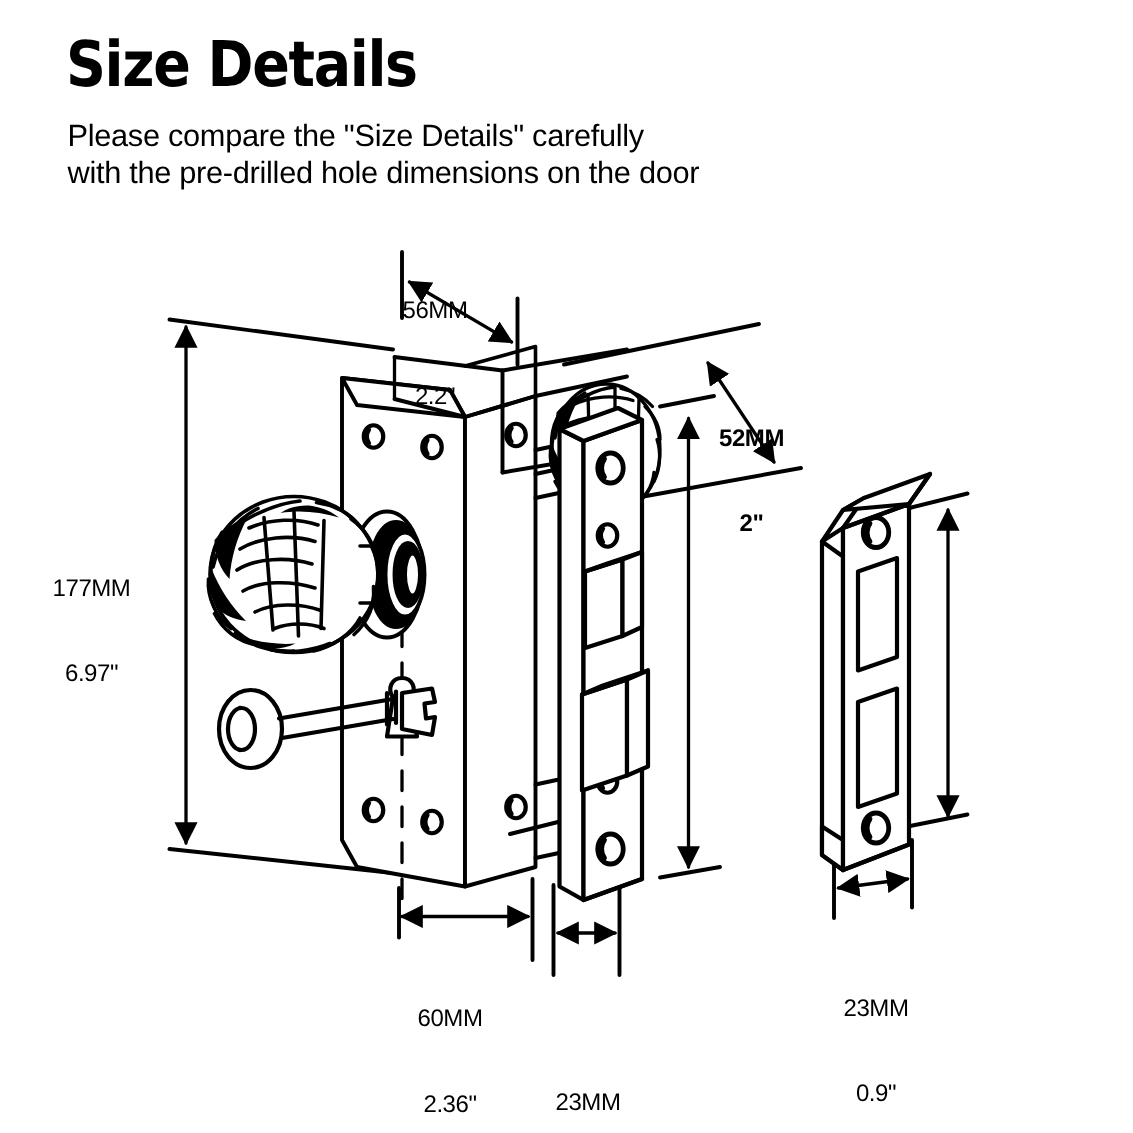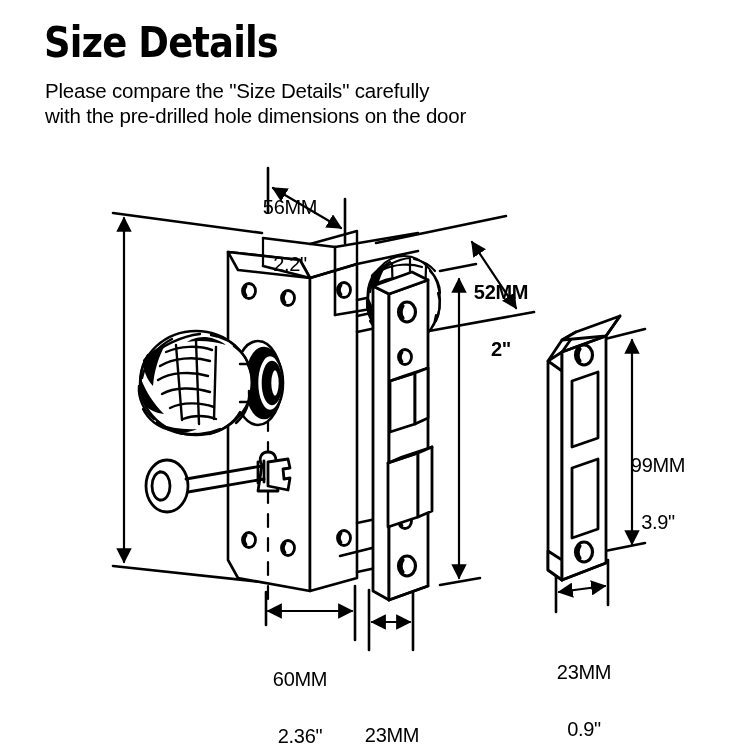--- a/index.html
+++ b/index.html
@@ -30,21 +30,21 @@
     font-size:20.5px;
     line-height:25px;
     white-space:pre;
     letter-spacing:-0.2px;
   }
 
   svg.art{position:absolute;left:0;top:0;width:755px;height:755px;}
 
   .dimlbl{
     position:absolute;
-    font-size:20px;
+    font-size:16px;
     line-height:19px;
     text-align:center;
     white-space:pre;
     letter-spacing:-0.3px;
   }
 </style>
 </head>
 <body>
 
 <div id="root">
@@ -303,36 +303,36 @@
         <path d="M 572,468 L 572,538 L 598,529 L 598,459 Z" fill="#fff"></path>
       </g>
       <g stroke-width="2.8">
         <use href="#screwhole" x="584" y="355"></use>
         <use href="#screwhole" x="584" y="552"></use>
       </g>
 
     </g>
   </svg>
 
+  <div class="dimlbl" style="left:16px;top:345px;width:90px;">
+    <div>177MM</div>
+    <div>6.97"</div>
+  </div>
 
   <div class="dimlbl" style="left:245px;top:160px;width:90px;">
     <div>56MM</div>
     <div>2.2"</div>
   </div>
 
   <div class="dimlbl" style="left:458px;top:245px;width:86px;font-weight:bold;">
     <div>52MM</div>
     <div>2"</div>
   </div>
 
 
-  <div class="dimlbl" style="left:614px;top:418px;width:88px;">
-    <div>99MM</div>
-    <div>3.9"</div>
-  </div>
 
   <div class="dimlbl" style="left:255px;top:632px;width:90px;">
     <div>60MM</div>
     <div>2.36"</div>
   </div>
 
   <div class="dimlbl" style="left:347px;top:688px;width:90px;">
     <div>23MM</div>
     
   </div>

